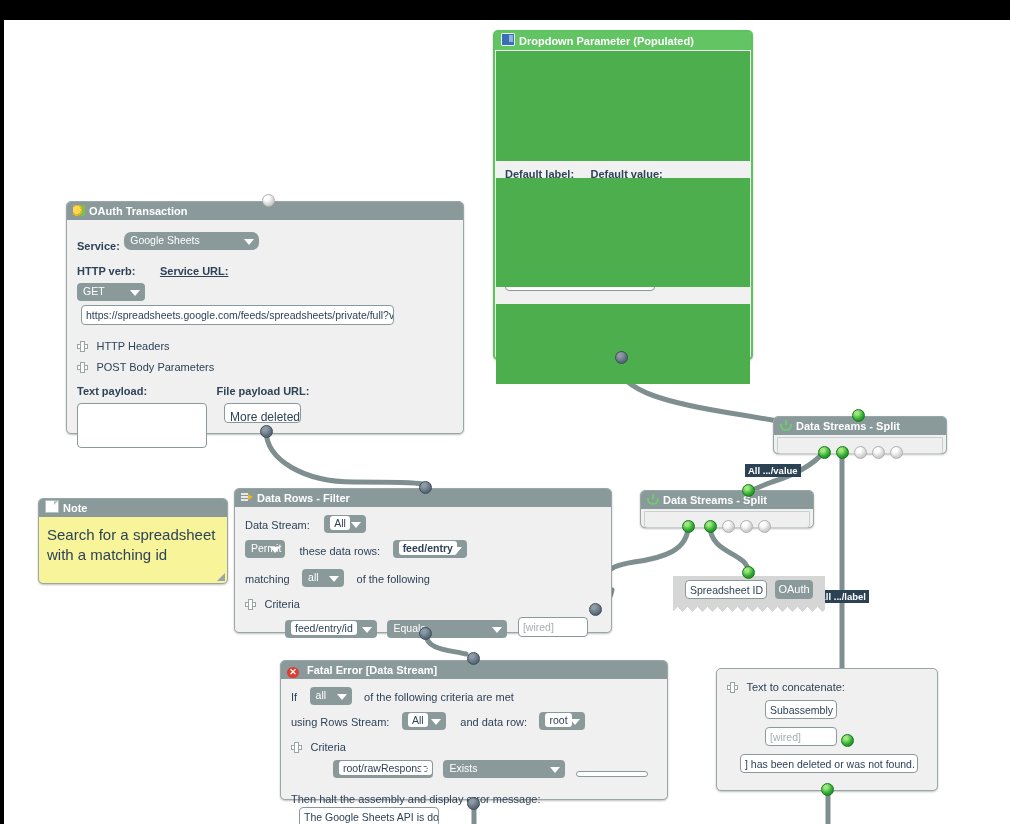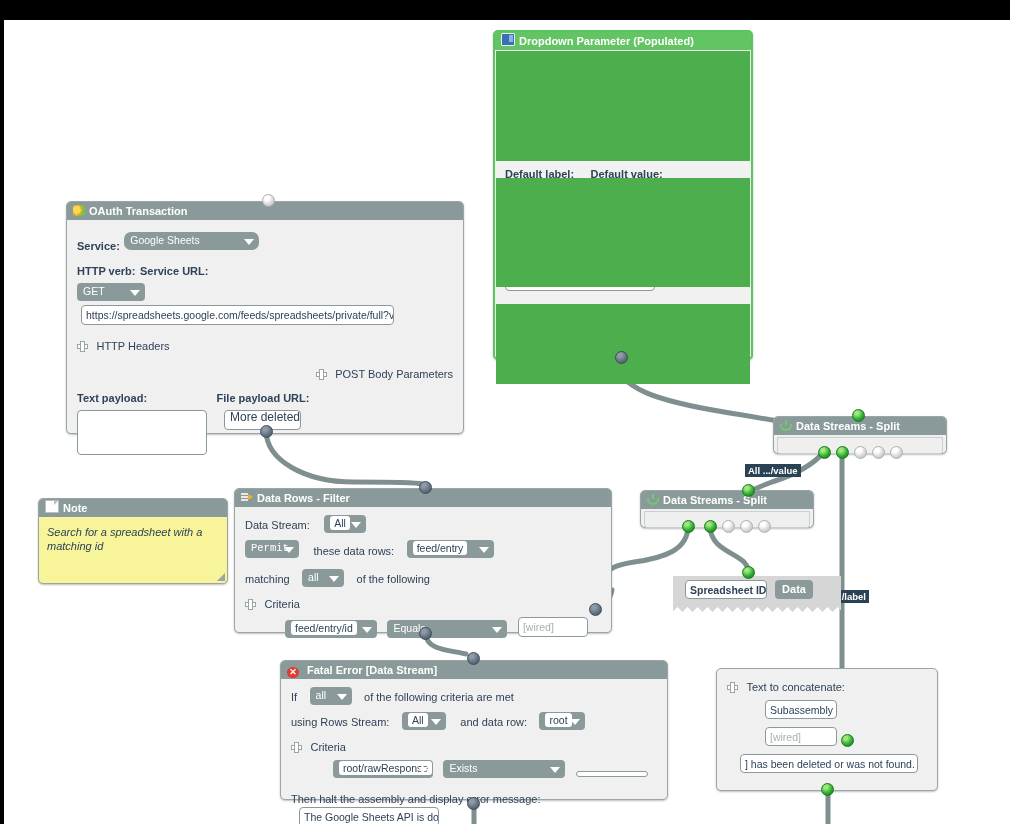--- a/index.html
+++ b/index.html
@@ -297,21 +297,21 @@
     border-radius: 5px;
     box-sizing: border-box;
     box-shadow: 0 1px 2px rgba(0,0,0,0.25);
   }
   .note > .hdr {
     height: 18px; line-height: 18px;
     background: #8a9a9a; color:#fff; font-size:11px; font-weight:bold;
     padding:0 6px; border-radius:4px 4px 0 0;
   }
   .note .ntext {
-    font-size: 11px; color:#2e4258; padding: 8px 8px; line-height: 14px; font-style: italic;
+    font-size: 15px; color:#2e4258; padding: 8px 8px; line-height: 20px;
   }
   .note .grip {
     position:absolute; right:2px; bottom:2px; width:0;height:0;
     border-right:8px solid #9aa6a6; border-top:8px solid transparent;
   }
 
   
   .torn {
     position: absolute;
     background: #d6d6d6;
@@ -422,33 +422,33 @@
     <div class="hdr">
       <span class="ic ic-key"></span><span>OAuth Transaction</span>
     </div>
     <div class="body" style="padding:8px 10px;">
       <div class="lbl">Service:</div>
       <div class="sel" style="width:135px; margin-top:4px;border-radius:7px;">
         <span>Google Sheets</span>
       </div>
       <div style="margin-top:7px;">
         <span class="lbl">HTTP verb:</span>
-        <span class="lbl" style="">Service URL:</span>
+        <span class="lbl" style="margin-left:20px;text-decoration:underline;">Service URL:</span>
       </div>
       <div style="margin-top:4px;">
         <span class="sel" style="width:68px;">
           <span>GET</span>
         </span>
         <span class="txt" style="width:313px; margin-left:4px; vertical-align:1px;">https://spreadsheets.google.com/feeds/spreadsheets/private/full?v=3</span>
       </div>
       <div style="margin-top:6px;">
         <span class="plusicon"></span>
         <span class="plain" style="margin-left:4px;">HTTP Headers</span>
       </div>
-      <div style="margin-top:10px;text-align:right;">
+      <div style="margin-top:3px;">
         <span class="plusicon"></span>
         <span class="plain" style="margin-left:4px;">POST Body Parameters</span>
       </div>
       <div style="margin-top:6px;">
         <span class="lbl">Text payload:</span>
         <span class="lbl" style="margin-left:65px;">File payload URL:</span>
       </div>
       <div style="margin-top:4px;">
         <span class="area" style="display:inline-block; width:130px; height:45px; vertical-align:top;"></span>
         <span class="txt" style="width:77px; height:20px; margin-left:13px; vertical-align:top;"></span>
@@ -472,25 +472,25 @@
       <span class="ic ic-filter"></span><span>Data Rows - Filter</span>
     </div>
     <div class="body" style="padding:8px 10px;">
       <div>
         <span class="plain">Data Stream:</span>
         <span class="sel white" style="width:42px; margin-left:10px; vertical-align:-4px;">
           <span class="pill">All</span>
         </span>
       </div>
       <div style="margin-top:7px;">
-        <span class="sel" style="width:54px;font-family:Liberation Mono, monospace;">
+        <span class="sel" style="width:40px;">
           <span>Permit</span>
         </span>
         <span class="plain" style="margin-left:10px; vertical-align:3px;">these data rows:</span>
-        <span class="sel white" style="width:87px; margin-left:8px;">
+        <span class="sel white" style="width:74px; margin-left:8px;font-weight:bold;">
           <span class="pill">feed/entry</span>
         </span>
       </div>
       <div style="margin-top:7px;">
         <span class="plain">matching</span>
         <span class="sel" style="width:42px; margin-left:8px; vertical-align:-4px;">
           <span>all</span>
         </span>
         <span class="plain" style="margin-left:8px;">of the following</span>
       </div>
@@ -579,24 +579,24 @@
   <div class="node green" style="left:738px; top:464px;"></div>
   <div class="node green" style="left:678px; top:500px;"></div>
   <div class="node green" style="left:700px; top:500px;"></div>
   <div class="node off" style="left:718px; top:500px;"></div>
   <div class="node off" style="left:736px; top:500px;"></div>
   <div class="node off" style="left:754px; top:500px;"></div>
 
   <div class="wlabel" style="left:741px; top:444px;">All .../value</div>
   <div class="wlabel" style="left:812px; top:570px;">All .../label</div>
 
-  <div class="torn" style="left:669px; top:556px; width:168px; height:27px;font-weight:bold;">
+  <div class="torn" style="left:669px; top:556px; width:152px; height:27px;">
     <div class="zig"></div>
     <span class="txt" style="position:absolute; left:12px; top:4px; width:82px; height:19px;">Spreadsheet ID</span>
-    <span class="btn-sq" style="position:absolute; left:102px; top:4px; width:38px; height:19px; line-height:19px;">Data</span>
+    <span class="btn-sq" style="position:absolute; left:102px; top:4px; width:38px; height:19px; line-height:19px;">OAuth</span>
   </div>
   <div class="node green" style="left:738px; top:546px;"></div>
 
   <div class="block" style="left:712px; top:648px; width:222px; height:123px;">
     <div class="body" style="padding:8px 10px;">
       <div>
         <span class="plusicon"></span>
         <span class="plain" style="margin-left:4px;">Text to concatenate:</span>
       </div>
       <div style="margin-top:5px; margin-left:38px;">

